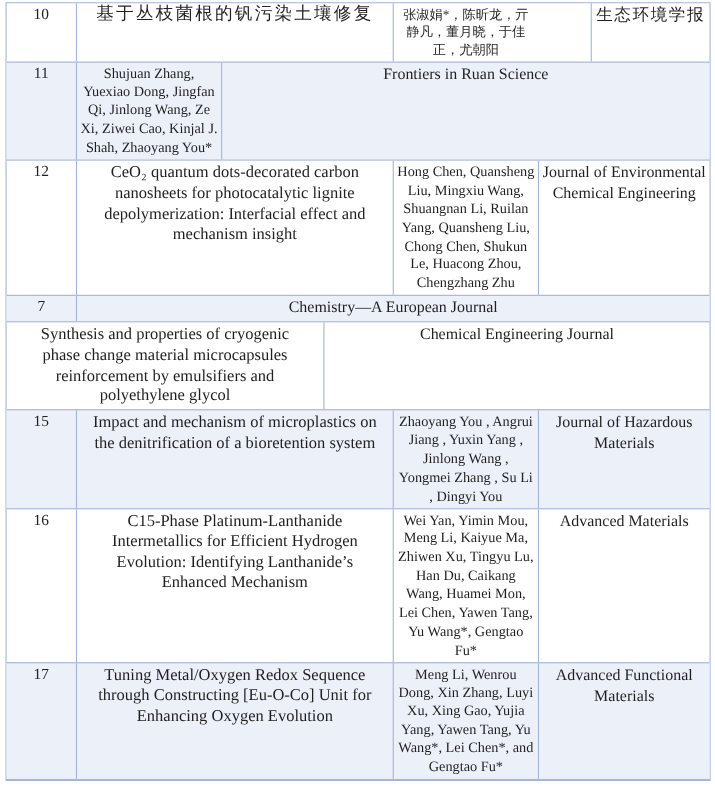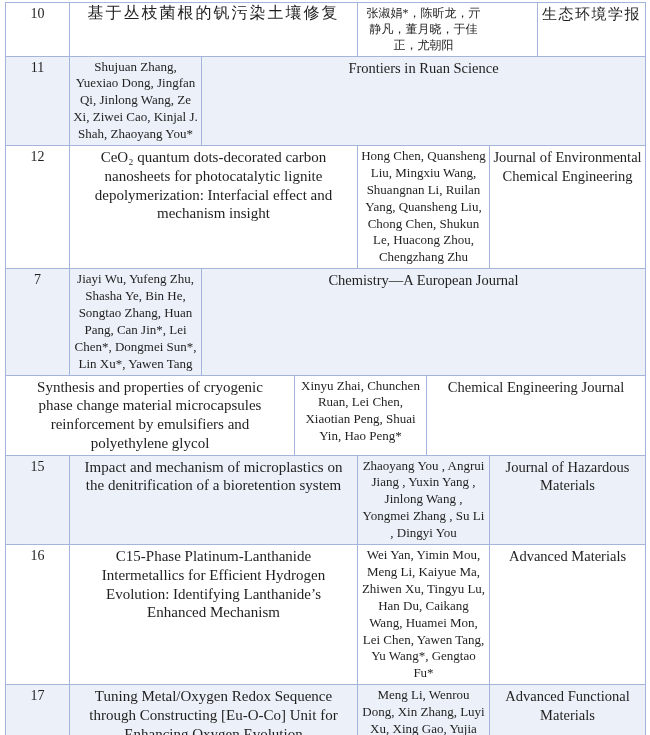--- a/index.html
+++ b/index.html
@@ -80,27 +80,25 @@
 
   <div class="row">
     <div class="cell c-num">12</div>
     <div class="cell c-title">CeO₂ quantum dots-decorated carbon nanosheets for photocatalytic lignite depolymerization: Interfacial effect and mechanism insight</div>
     <div class="cell c-authors">Hong Chen, Quansheng Liu, Mingxiu Wang, Shuangnan Li, Ruilan Yang, Quansheng Liu, Chong Chen, Shukun Le, Huacong Zhou, Chengzhang Zhu</div>
     <div class="cell c-journal">Journal of Environmental Chemical Engineering</div>
   </div>
 
   <div class="row">
     <div class="cell c-num">7</div>
-    <div class="cell c-authors">Jiayi Wu, Yufeng Zhu, Shasha Ye, Bin He, Songtao Zhang, Huan Pang, Can Jin*, Lei Chen*, Dongmei Sun*, Lin Xu*, Yawen Tang</div>
     <div class="cell c-journal">Chemistry—A European Journal</div>
   </div>
 
   <div class="row">
     <div class="cell c-title">Synthesis and properties of cryogenic phase change material microcapsules reinforcement by emulsifiers and polyethylene glycol</div>
-    <div class="cell c-authors">Xinyu Zhai, Chunchen Ruan, Lei Chen, Xiaotian Peng, Shuai Yin, Hao Peng*</div>
     <div class="cell c-journal">Chemical Engineering Journal</div>
   </div>
 
   <div class="row">
     <div class="cell c-num">15</div>
     <div class="cell c-title">Impact and mechanism of microplastics on the denitrification of a bioretention system</div>
     <div class="cell c-authors">Zhaoyang You , Angrui Jiang , Yuxin Yang , Jinlong Wang , Yongmei Zhang , Su Li , Dingyi You</div>
     <div class="cell c-journal">Journal of Hazardous Materials</div>
   </div>
 

